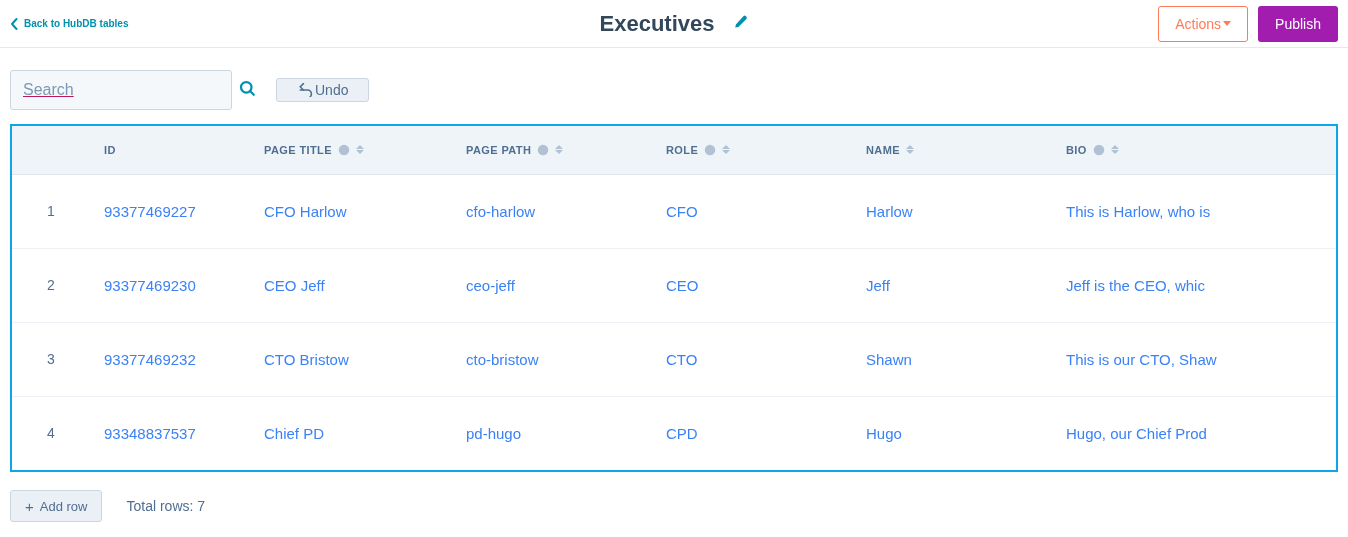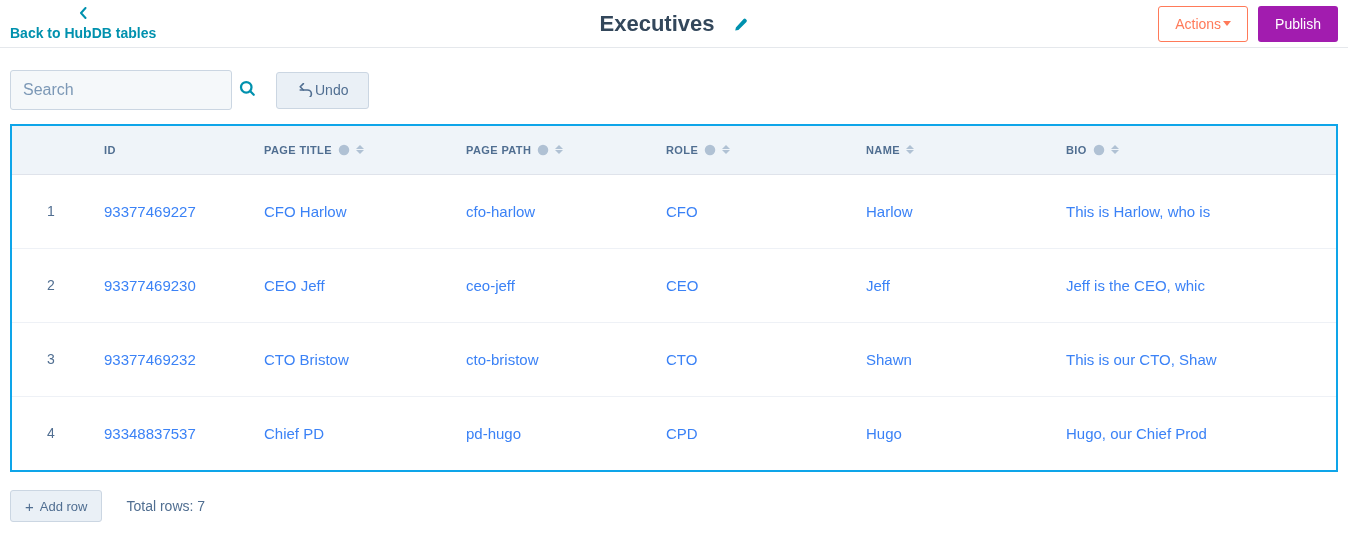--- a/index.html
+++ b/index.html
@@ -17,32 +17,31 @@
     justify-content: space-between;
     height: 48px;
     padding: 0 10px;
     border-bottom: 1px solid #e5e8ec;
   }
   .back-link {
     display: flex;
     align-items: center;
     gap: 6px;
     color: #0091ae;
-    font-size: 14px;
+    font-size: 10px;
     font-weight: 600;
     cursor: pointer;
-    flex-direction: column;
   }
   .back-link svg { flex: none; }
   .title-wrap {
     position: absolute;
     left: 50%;
     transform: translateX(-50%);
     display: flex;
-    align-items: flex-end;
+    align-items: center;
     gap: 18px;
   }
   .title {
     font-size: 22px;
     font-weight: 700;
     color: #33475b;
   }
   .edit-icon { color: #0091ae; cursor: pointer; }
   .top-actions { display: flex; gap: 10px; }
   .btn {
@@ -89,32 +88,33 @@
     display: flex;
     align-items: center;
     padding: 0 12px;
     gap: 8px;
   }
   .search-box input {
     flex: 1;
     border: none;
     background: transparent;
     font-size: 16px;
-    color: #6d28d9;
+    color: #be185d;
     outline: none;
+    text-decoration: underline;
   }
   .search-box input::placeholder { color: #7c98b6; }
   .search-icon { color: #0091ae; }
 
   .undo-redo { display: flex; gap: 12px; }
   .btn-gray {
     background: #eaf0f6;
     color: #506e91;
     border: 1px solid #cbd6e2;
-    height: 37px;
+    height: 24px;
     padding: 0 20px;
   }
   .btn-gray.disabled {
     background: #f5f8fa;
     color: #b0c1d4;
     border-color: #e5e8ec;
     cursor: default;
   }
 
   

